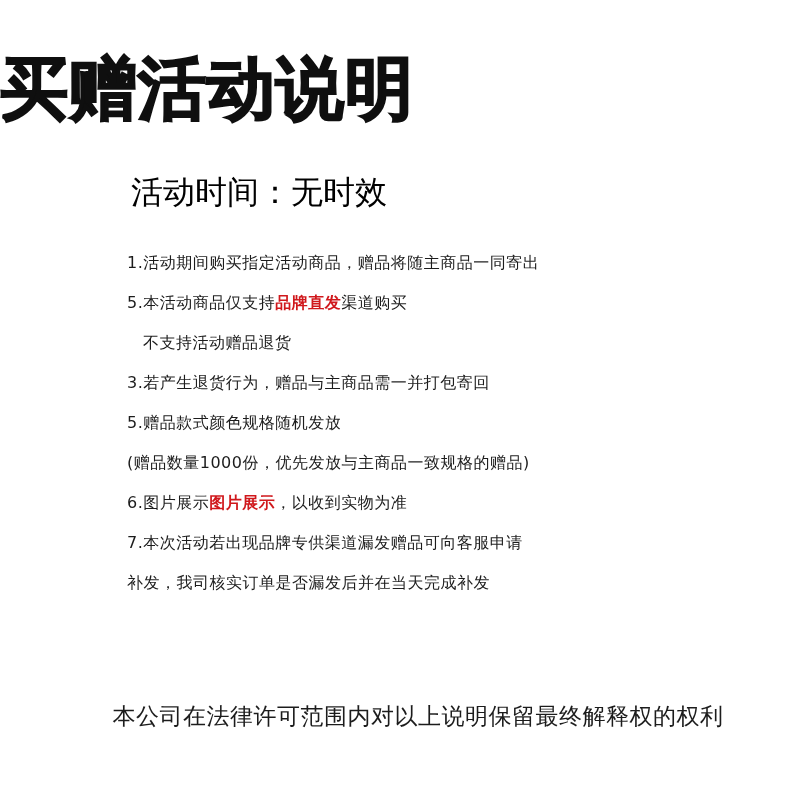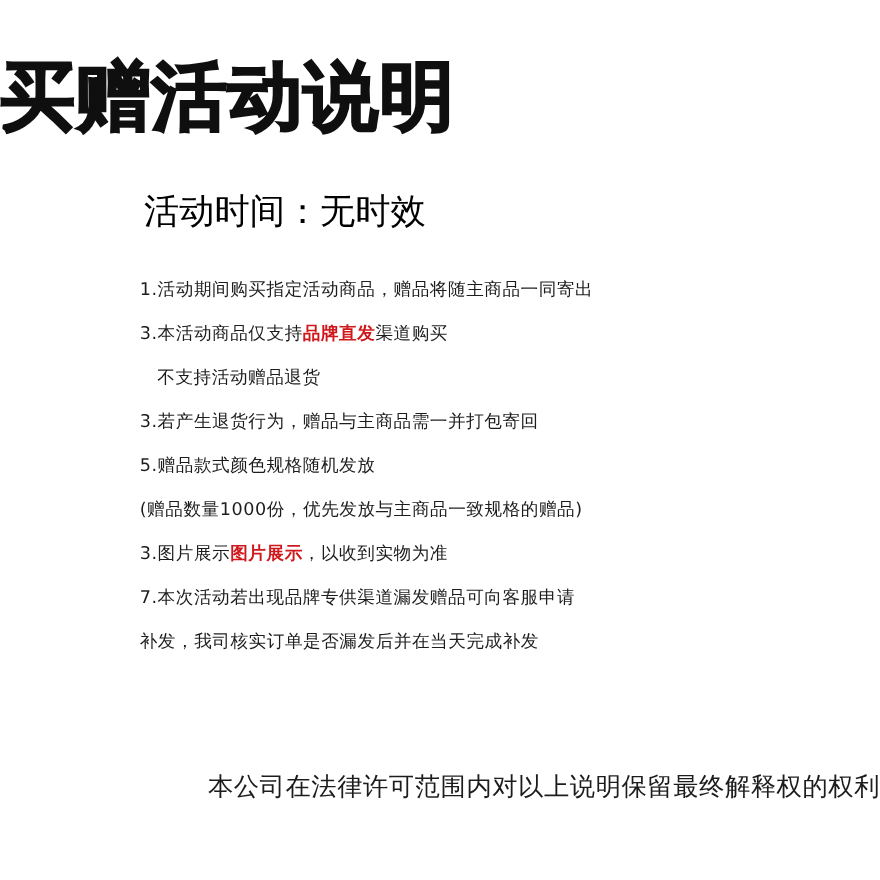--- a/index.html
+++ b/index.html
@@ -63,40 +63,40 @@
   }
   .rule-line .red {
     color: var(--accent-red, #d0181c);
     font-weight: 700;
   }
   .footer {
     position: absolute;
     left: 0;
     right: 0;
     top: 701px;
-    text-align: right;
+    text-align: center;
     font-size: 23px;
     line-height: 30px;
     color: #1c1c1c;
     letter-spacing: 0.5px;
     padding-left: 36px;
     box-sizing: border-box;
   }
 </style>
 </head>
 <body style="background: rgb(255, 255, 255);">
 
 <div class="page">
   <h1 class="title">买赠活动说明</h1>
   <div class="subtitle">活动时间：无时效</div>
   <div class="rules">
       <div class="rule-line"><span>1.活动期间购买指定活动商品，赠品将随主商品一同寄出</span></div>
-      <div class="rule-line"><span>3.本活动商品仅支持</span><span class="red">品牌直发</span><span>渠道购买</span></div>
+      <div class="rule-line"><span>5.本活动商品仅支持</span><span class="red">品牌直发</span><span>渠道购买</span></div>
       <div class="rule-line indent"><span>不支持活动赠品退货</span></div>
       <div class="rule-line"><span>3.若产生退货行为，赠品与主商品需一并打包寄回</span></div>
       <div class="rule-line"><span>5.赠品款式颜色规格随机发放</span></div>
       <div class="rule-line"><span>(赠品数量1000份，优先发放与主商品一致规格的赠品)</span></div>
-      <div class="rule-line"><span>3.图片展示</span><span class="red">图片展示</span><span>，以收到实物为准</span></div>
+      <div class="rule-line"><span>6.图片展示</span><span class="red">图片展示</span><span>，以收到实物为准</span></div>
       <div class="rule-line"><span>7.本次活动若出现品牌专供渠道漏发赠品可向客服申请</span></div>
       <div class="rule-line"><span>补发，我司核实订单是否漏发后并在当天完成补发</span></div>
     </div>
   <div class="footer">本公司在法律许可范围内对以上说明保留最终解释权的权利</div>
 </div>
 
 </body></html>

